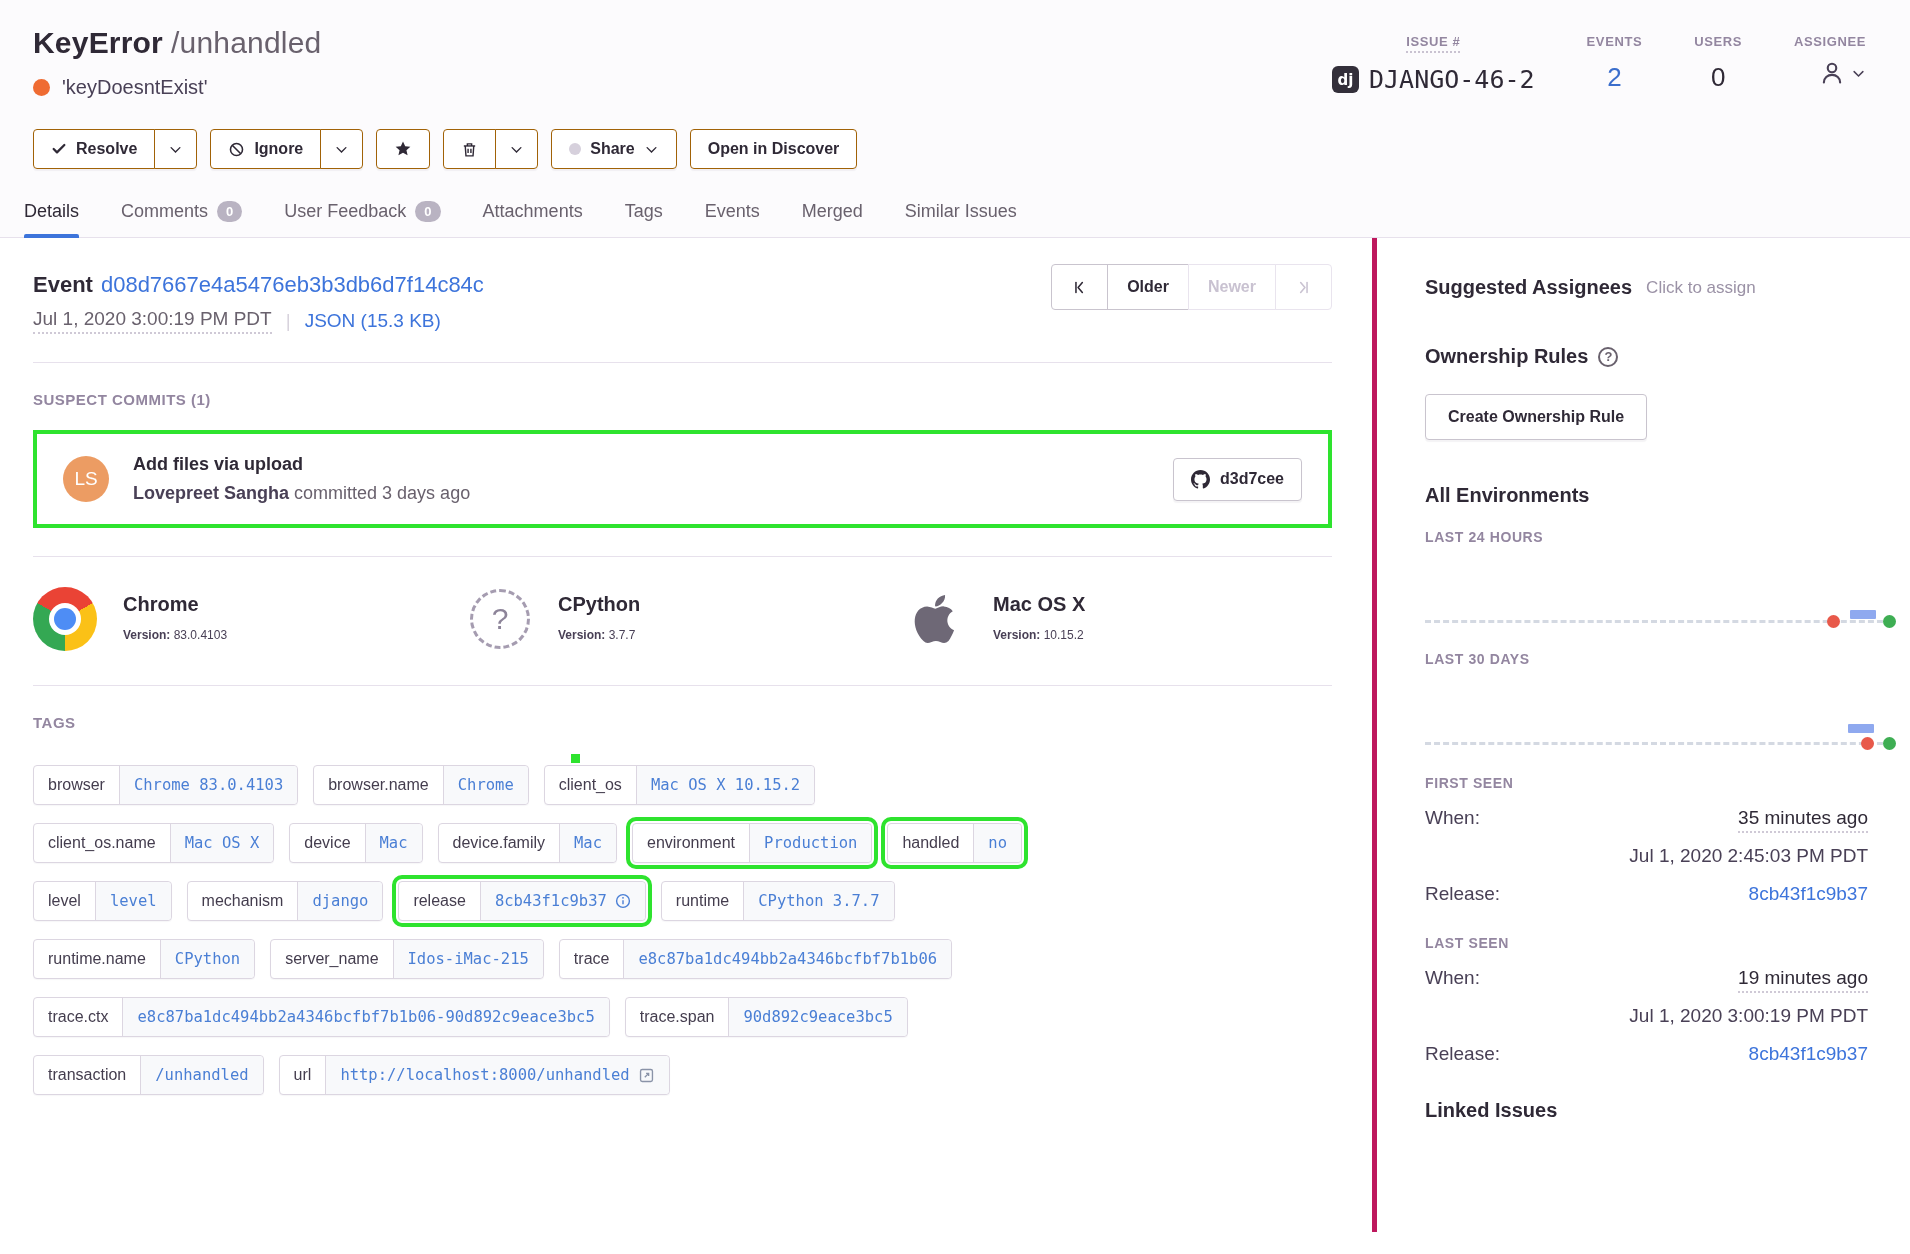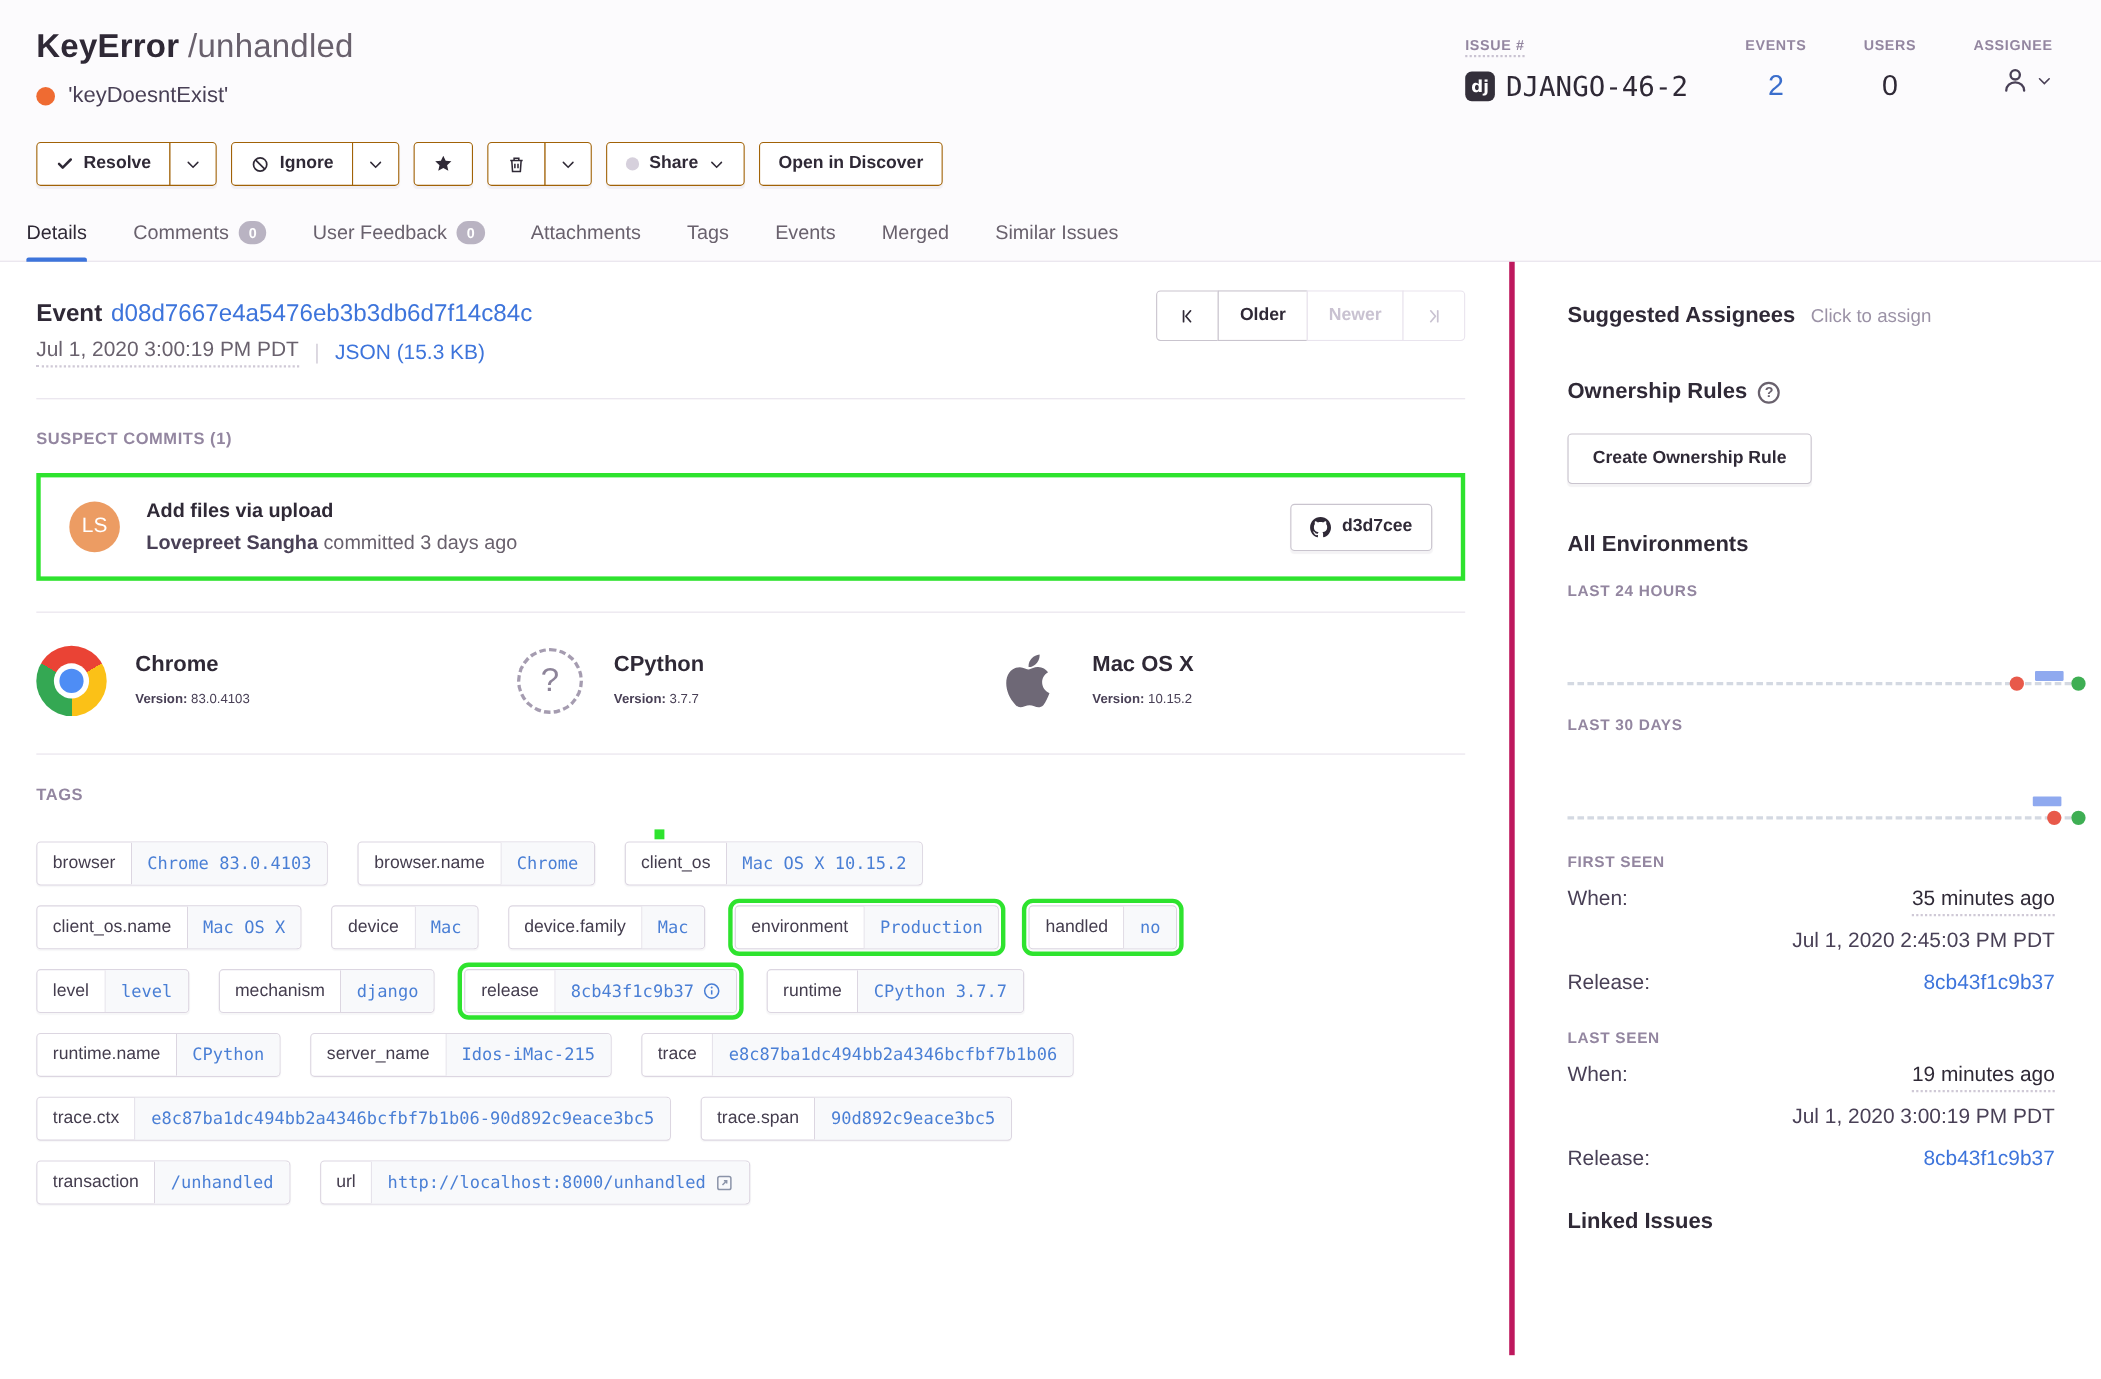--- a/index.html
+++ b/index.html
@@ -12,21 +12,21 @@
 
   
   header { background:#fcfbfd; padding:26px 44px 0 33px; }
   .header-top { display:flex; justify-content:space-between; align-items:flex-start; }
   h1 { font-size:30px; font-weight:700; letter-spacing:.2px; }
   h1 .subtitle { color:#69616d; font-weight:400; margin-left:8px; }
   .message { display:flex; align-items:center; gap:12px; margin-top:16px; font-size:20px; color:#494056; }
   .level-dot { width:17px; height:17px; border-radius:50%; background:#ef6b32; flex:none; }
 
   .stats { display:flex; gap:52px; padding-top:6px; }
-  .stat { text-align:left; }
+  .stat { text-align:center; }
   .stat-label { font-size:13px; font-weight:700; letter-spacing:.6px; color:#9386a0; display:inline-block; }
   .stat-label.dotted { border-bottom:2px dotted #c9c2d1; padding-bottom:2px; }
   .stat-value { margin-top:12px; font-size:26px; display:flex; align-items:center; justify-content:center; gap:10px; }
   .stat-value.mono { font-size:25px; }
   .stat-value a { color:#3b6ecc; text-decoration:none; }
   .dj-badge { width:27px; height:27px; border-radius:6px; background:#332f3a; color:#fff; font-weight:700; font-size:15px;
               display:flex; align-items:center; justify-content:center; font-family:"DejaVu Sans", sans-serif; }
   .assignee-value { margin-top:8px; display:flex; align-items:center; justify-content:flex-end; gap:4px; }
 
   
@@ -98,21 +98,21 @@
   .chrome-icon::after  { content:""; position:absolute; inset:21px; border-radius:50%; background:#4e8df5; }
   .unknown-icon { width:60px; height:60px; margin:2px; border-radius:50%; border:3px dashed #a59cb0; color:#8d8499;
                   display:flex; align-items:center; justify-content:center; font-size:30px; }
   .apple-icon { width:64px; height:64px; color:#6e6876; }
   .ctx-name { font-size:20px; font-weight:700; padding-top:6px; }
   .ctx-version { margin-top:12px; font-size:12px; color:#494056; }
   .ctx-version b { font-weight:700; }
 
   
   .tags-wrap { margin-top:34px; }
-  .tag-row { display:flex; gap:27px; margin-bottom:18px; }
+  .tag-row { display:flex; gap:15px; margin-bottom:18px; }
   .tag-pill { display:inline-flex; align-items:stretch; border:1px solid #dcd6e1; border-radius:4px; background:#fff;
               font-size:16px; position:relative; box-shadow:0 1px 1px rgba(60,50,80,.04); }
   .tag-key { padding:10px 14px; color:#443d4e; display:flex; align-items:center; }
   .tag-value { padding:10px 14px; border-left:1px solid #dcd6e1; background:#f8f9fb; color:#4a7fd5;
                font-family:"DejaVu Sans Mono", monospace; font-size:15.5px; display:flex; align-items:center; gap:8px;
                border-radius:0 4px 4px 0; cursor:pointer; }
   .tag-pill.annotated { outline:4px solid #2ee32e; outline-offset:2px; }
   .green-marker { position:absolute; top:-12px; left:26px; width:9px; height:9px; background:#2ee32e; }
 
   

